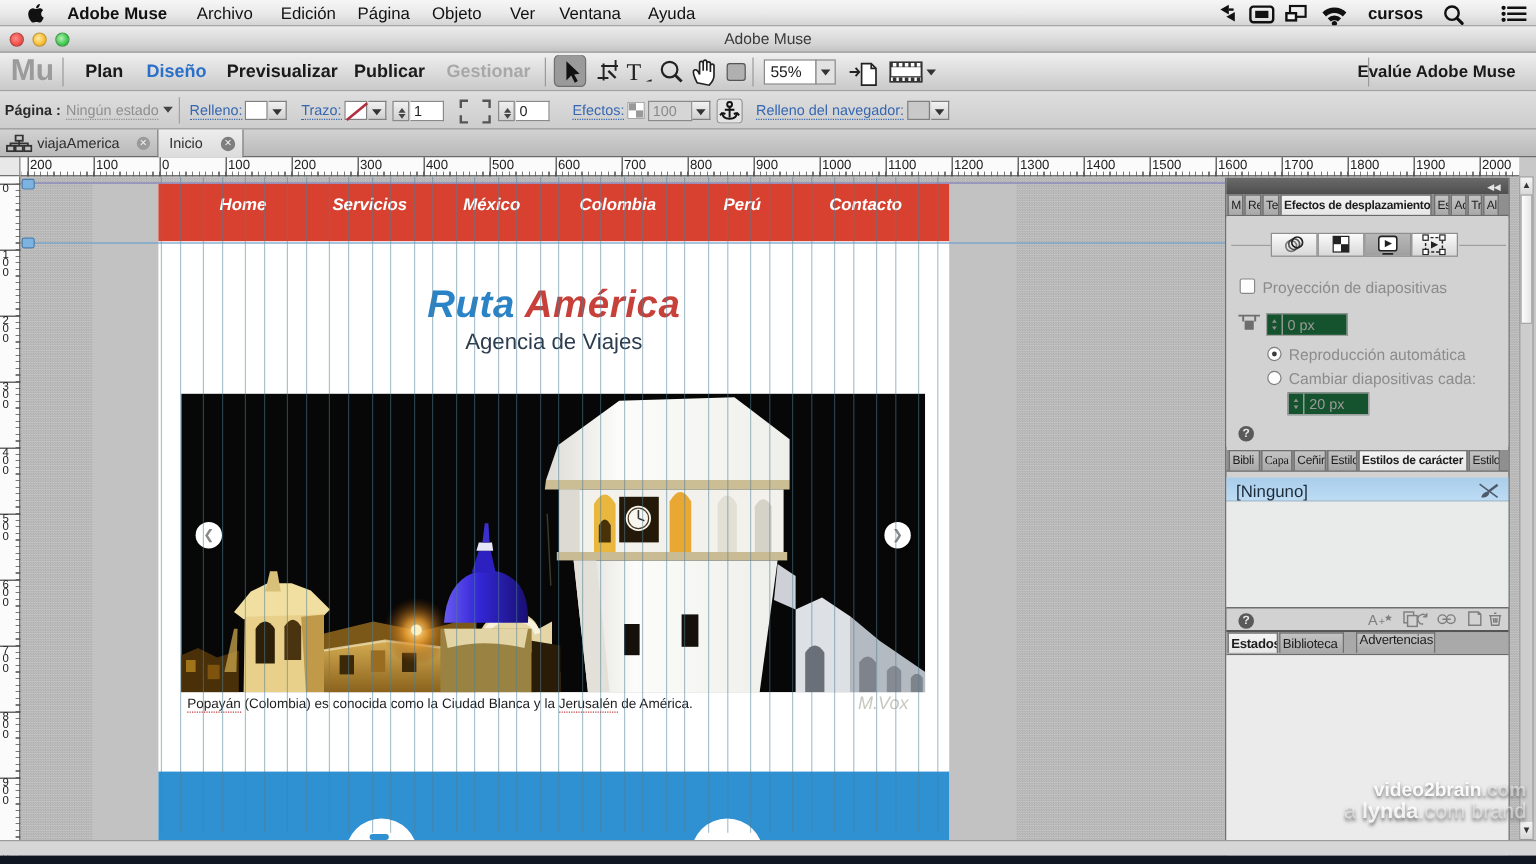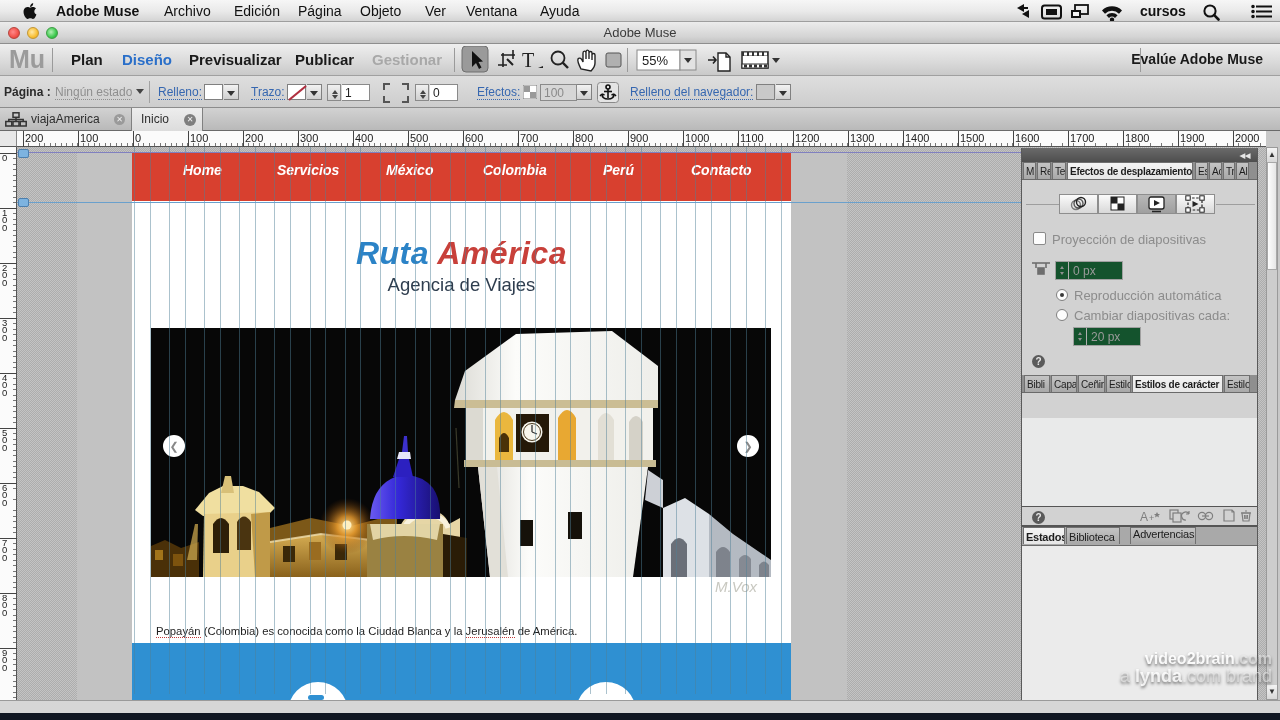--- a/index.html
+++ b/index.html
@@ -71,21 +71,21 @@
 #redline { position:absolute; left:0; top:5px; width:1241px; height:1px; background:#8080c0; }
 #blueline { position:absolute; left:0; top:55px; width:1241px; height:1px; background:#6aa0cc; }
 
 
 #nav { position:absolute; left:115px; top:6px; width:659px; height:48px; background:#d8402f; }
 .navitem { position:absolute; top:15px; font-size:14px; font-weight:bold; font-style:italic; color:#fff; }
 #logo { position:absolute; left:115px; top:88px; width:659px; text-align:center; font-size:32px; font-weight:bold; font-style:italic; letter-spacing:0.5px; }
 #slogan { position:absolute; left:115px; top:127px; width:659px; text-align:center; font-size:18.5px; color:#2e3d4e; }
 #photo { position:absolute; left:134px; top:181px; }
 #caption { position:absolute; left:134px; top:430px; width:620px; height:22px; background:rgba(255,255,255,0.93); font-size:11.3px; color:#1e1e1e; }
-#caption .t { position:absolute; left:5px; top:4px; white-space:nowrap;margin-top:44px; }
+#caption .t { position:absolute; left:5px; top:4px; white-space:nowrap; }
 .redul { border-bottom:1px dotted #c03a3a; }
 .navarrow { position:absolute; width:22px; height:22px; border-radius:50%; background:#fff; color:#888; font-size:11px; text-align:center; line-height:22px; box-shadow:0 1px 2px rgba(0,0,0,0.4); }
 #bluefoot { position:absolute; left:115px; top:496px; width:659px; height:57px; background:#2f90d2; overflow:hidden; }
 #bluefoot .circ { position:absolute; width:60px; height:60px; border-radius:50%; background:#fff; }
 .ghandle { position:absolute; left:1px; width:11px; height:9px; background:#7db3e0; border:1px solid #4d7fad; border-radius:2px; }
 
 
 #panel { position:absolute; left:1021px; top:148px; width:237px; height:565px; background:#d2d2d2; border-left:1px solid #5a5a5a; border-right:1px solid #5a5a5a; font-size:12px; }
 #phead { position:absolute; left:0; top:0; width:100%; height:14px; background:linear-gradient(#6a6a6a,#4e4e4e); }
 .ptabrow { position:absolute; left:0; width:100%; height:18px; background:#8f8f8f; border-bottom:1px solid #6a6a6a; }
@@ -598,25 +598,35 @@
       <div class="pradio" style="left:34px; top:128px;"></div>
       <div class="gtext" style="left:52px; top:127px;">Cambiar diapositivas cada:</div>
       <div class="pspin" style="left:51px; top:146px;">
           <div class="ar"></div>
           <div class="val">20 px</div>
         </div>
     </div>
     <div class="helpq" style="left:10px; top:207px;">?</div>
     <div class="ptabrow" style="top:227px">
       <div class="ptab" style="left:2px; width:26px;">Bibli</div>
-      <div class="ptab" style="left:29px; width:26px;">Capa</div>
+      <div class="ptab" style="left:29px; width:26px;font-family:Liberation Serif, serif;">Capa</div>
       <div class="ptab" style="left:56px; width:27px;">Ceñir</div>
       <div class="ptab" style="left:84px; width:25px;">Estilo</div>
       <div class="ptab act" style="left:110px; width:91px;">Estilos de carácter</div>
       <div class="ptab" style="left:202px; width:26px;">Estilo</div>
+    </div>
+    <div style="position:absolute; left:0; top:250px; width:100%; height:20px; background:linear-gradient(#a9cdea,#bddcf4); border-bottom:1px solid #9ab8d0; color:#1c2b3a; font-size:14px;">
+      <span style="position:absolute; left:8px; top:3px;">[Ninguno]</span>
+      <svg style="position:absolute; right:7px; top:4px;" width="19" height="14" viewBox="0 0 19 14">
+          <g stroke="#4e5a6a" stroke-width="1.3" fill="none">
+            <path d="M17,2 L9,8" stroke-width="2"></path>
+            <path d="M9,8 Q5,8.5 4,12 Q8,12.5 9.5,9.5 Z" fill="#4e5a6a" stroke-width="1"></path>
+            <line x1="2" y1="1.5" x2="17" y2="12.5"></line>
+          </g>
+        </svg>
     </div>
     <div style="position:absolute; left:0; top:270px; width:100%; height:88px; background:#e9eaea;"></div>
     <div style="position:absolute; left:0; top:358px; width:100%; height:1px; background:#555;"></div>
     <div class="helpq" style="left:10px; top:363px;">?</div>
     <svg class="abs" style="left:118px; top:360px;" width="112" height="17" viewBox="0 0 112 17">
 <g fill="#7e7e7e" font-family="Liberation Sans">
 <text x="0" y="13" font-size="12">A</text>
           <text x="9" y="13" font-size="9">+</text>
           <path d="M17,4 l1,2 2,0 -1.6,1.4 .6,2.2 -2,-1.3 -2,1.3 .6,-2.2 L14,6 l2,0 Z"></path>
 <g fill="none" stroke="#7e7e7e" stroke-width="1.2">

